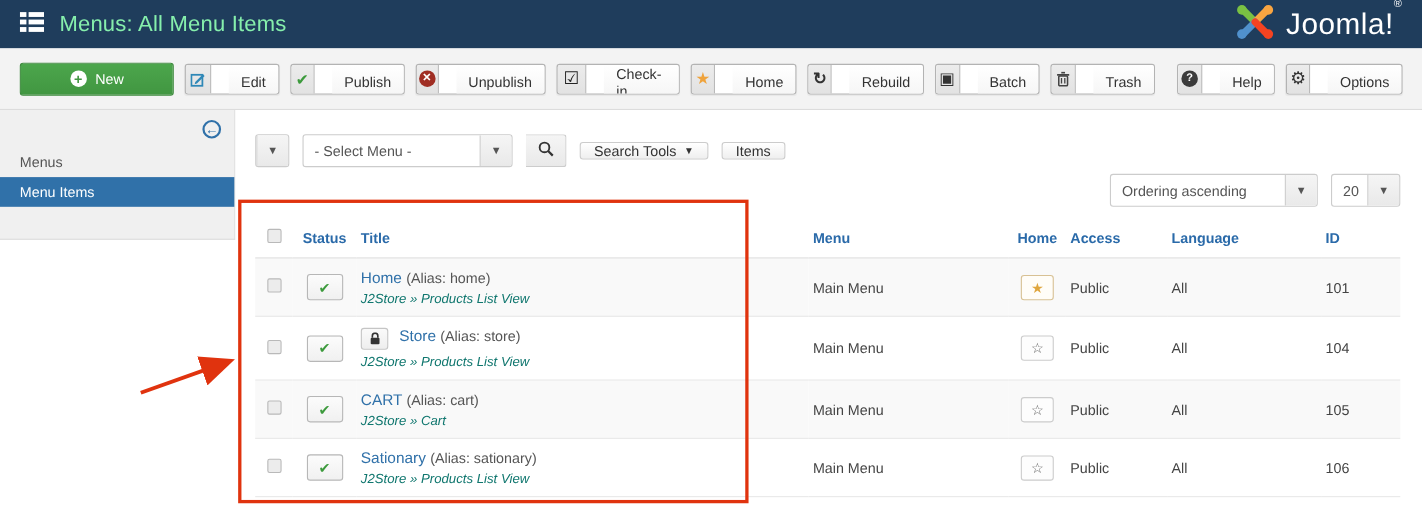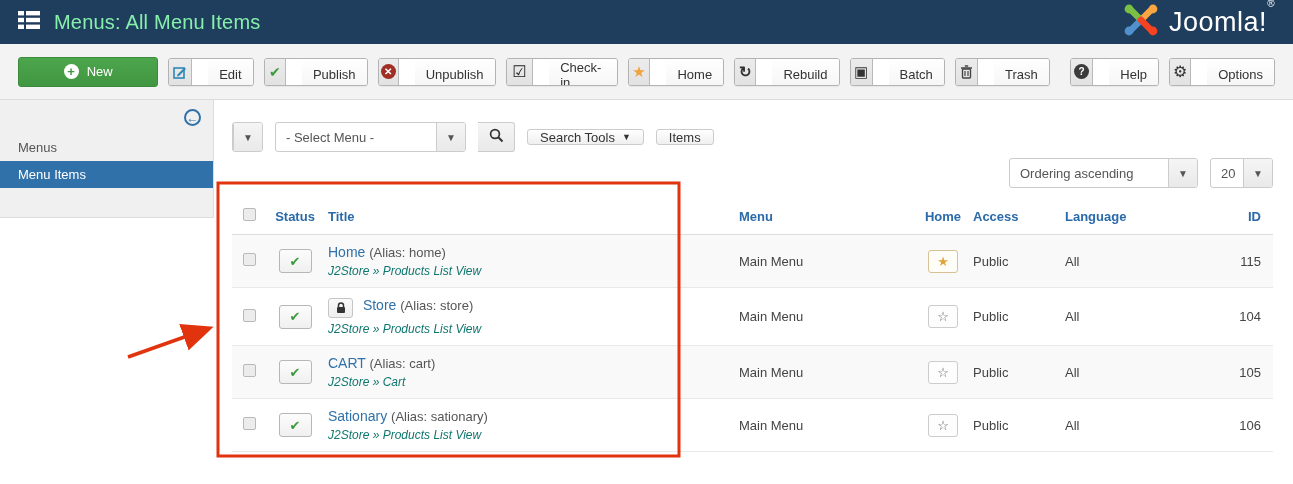--- a/index.html
+++ b/index.html
@@ -77,21 +77,21 @@
     display:inline-flex; align-items:center; gap:7px; cursor:pointer; }
   .caret-down { font-size:9px; color:#333; }
 
   
   table.items { width:100%; border-collapse:collapse; table-layout:fixed; margin-top:12px; }
   col.c-check{width:34px} col.c-status{width:58px} col.c-menu{width:182px}
   col.c-home{width:52px} col.c-access{width:92px} col.c-lang{width:140px} col.c-id{width:72px}
   thead th { font-size:13px; font-weight:bold; color:#2a6aa9; text-align:left;
     padding:8px 4px 10px; border-bottom:1px solid #ddd; }
   th.center, td.center { text-align:center; }
-  th.right, td.right { text-align:right; padding-right:12px; }
+  th.right, td.right { padding-right:12px; }
   tbody tr { border-bottom:1px solid #e8e8e8; }
   tbody tr:nth-child(odd) { background:#f9f9f9; }
   tbody td { padding:9px 4px; vertical-align:middle; font-size:13px; color:#444; height:53px; }
   .checkbox { display:inline-block; width:13px; height:13px; border:1px solid #b9b9b9;
     border-radius:2px; background:#ececec; cursor:pointer; }
   .status-btn { width:33px; height:24px; border:1px solid #b7b7b7; border-radius:3px;
     background:linear-gradient(#fcfcfc,#f0f0f0); color:#3c9a3c; font-size:13px;
     cursor:pointer; }
   .title-line { font-size:14px; }
   .title-link { color:#3071a9; text-decoration:none; cursor:pointer; }
@@ -297,21 +297,21 @@
             
             <a class="title-link">Home</a>
             <span class="alias"> <span>(Alias: home)</span></span>
           </div>
           <div class="path">J2Store » Products List View</div>
         </td>
         <td>Main Menu</td>
         <td class="center"><button class="star-btn home-on">★</button></td>
         <td>Public</td>
         <td>All</td>
-        <td class="right">115</td>
+        <td class="right">101</td>
       </tr>
       <tr>
         <td class="center"><span class="checkbox"></span></td>
         <td class="center"><button class="status-btn">✔</button></td>
         <td>
           <div class="title-line">
             <span class="lock-wrap">
                 <svg width="10" height="12" viewBox="0 0 10 12">
                   <path d="M2.5 5 V3.4 a2.5 2.5 0 0 1 5 0 V5" fill="none" stroke="#333" stroke-width="1.5"></path>
                   <rect x="1" y="5" width="8" height="6" rx="1" fill="#333"></rect>

